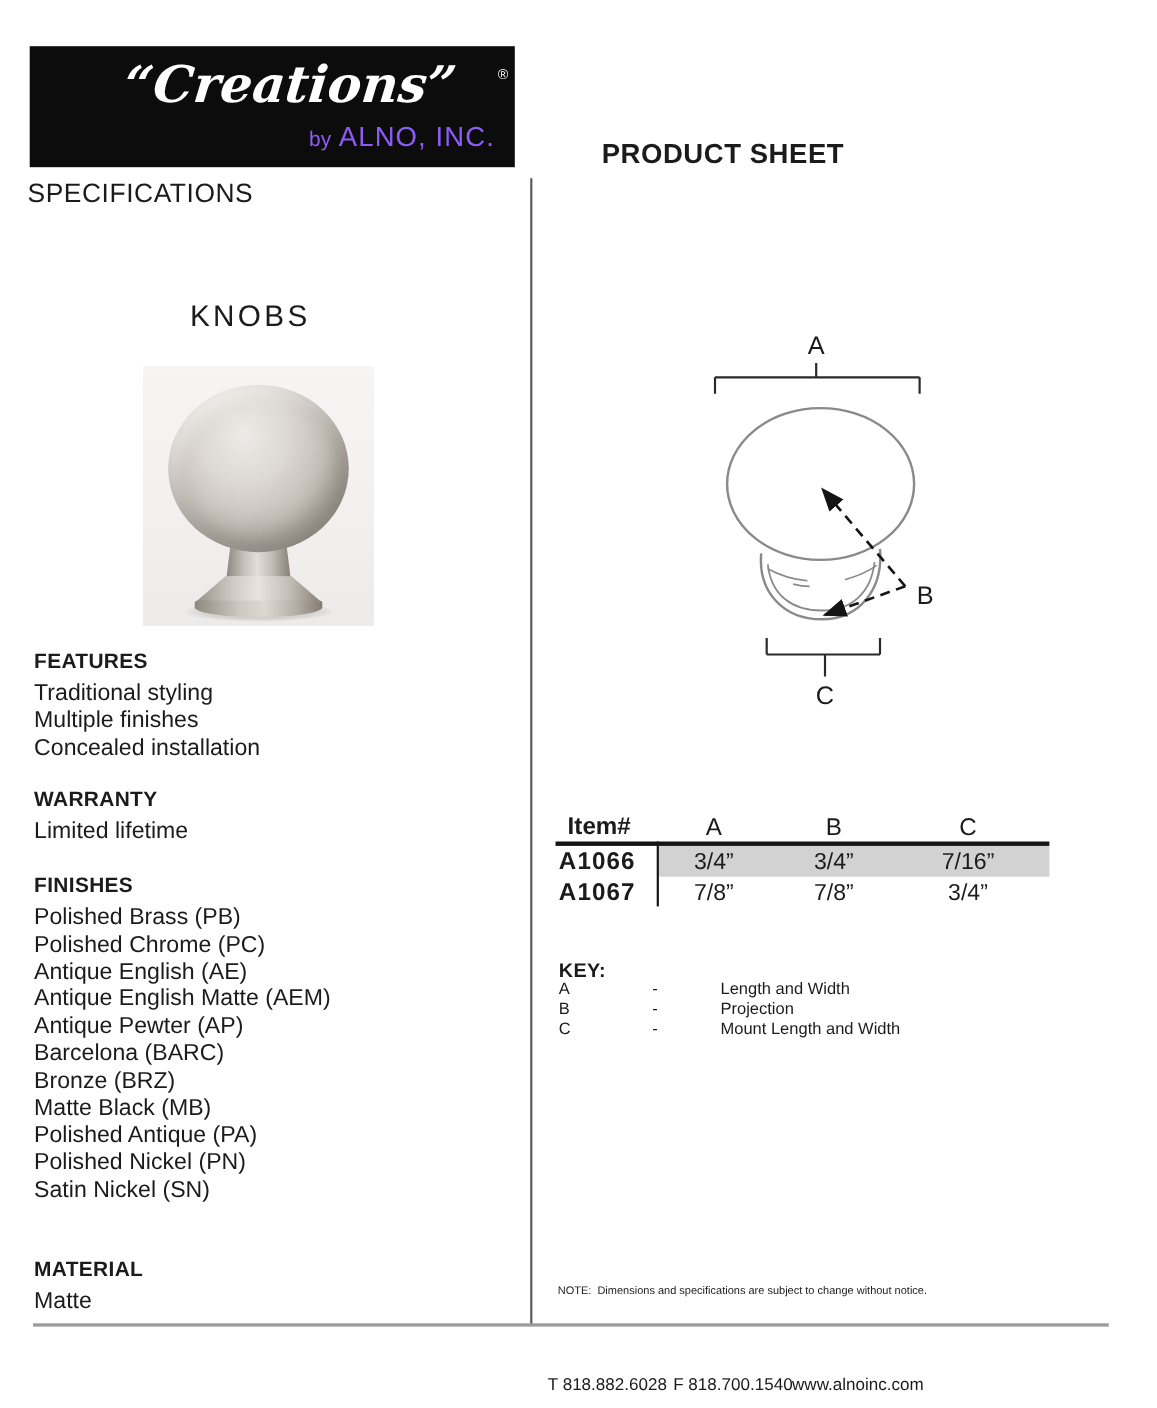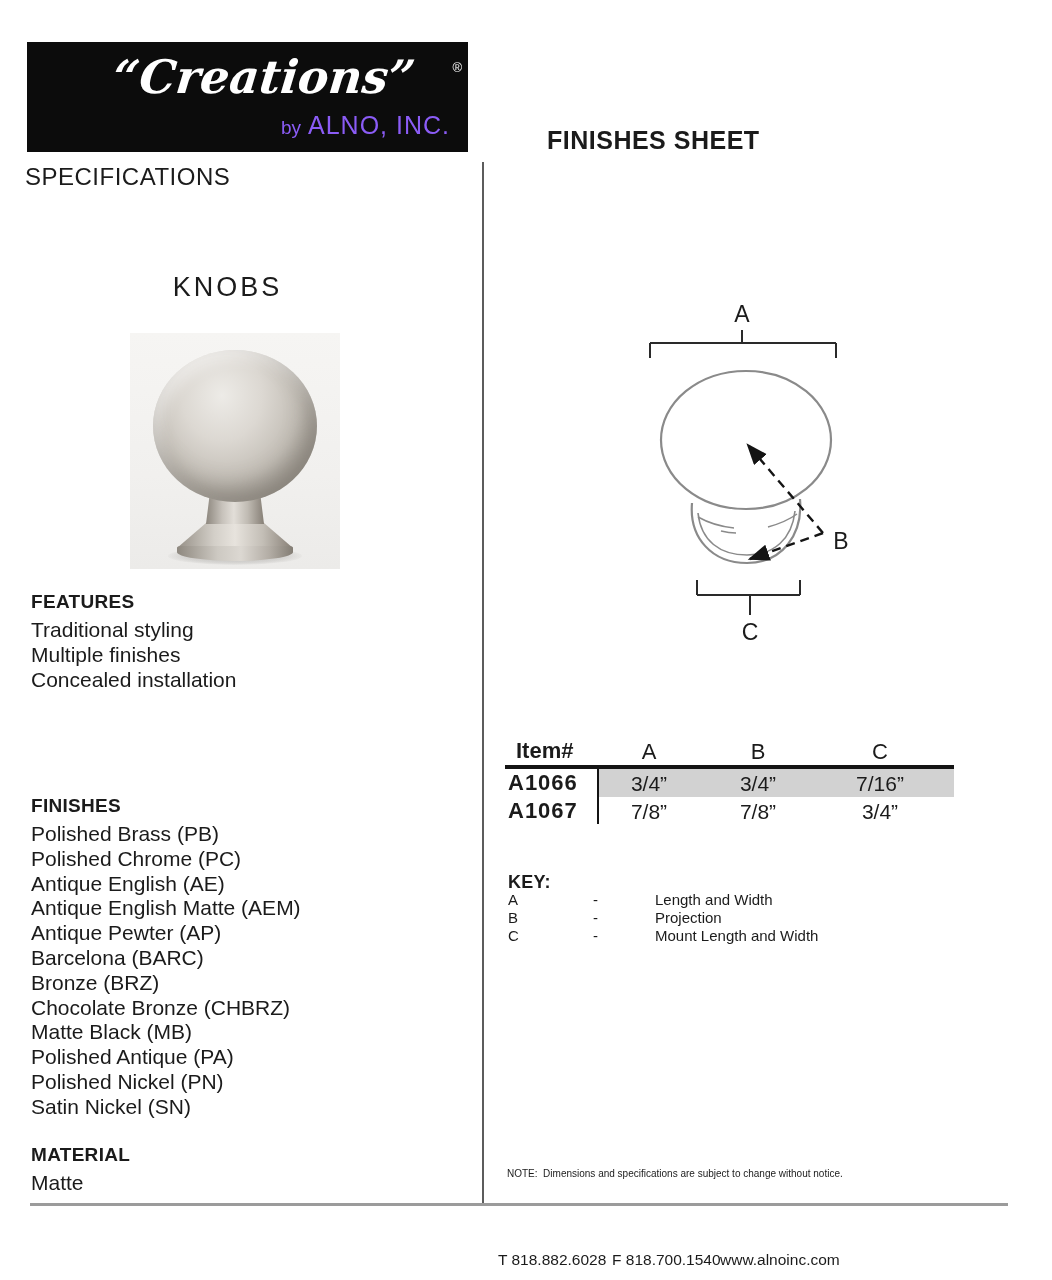--- a/index.html
+++ b/index.html
@@ -80,52 +80,55 @@
 <div class="page">
 
   <div class="logo-box">
     <div class="brand">“Creations”</div>
     <div class="reg-mark">®</div>
     <div class="byline">
       <span class="by">by</span><span class="co">ALNO, INC.</span>
     </div>
   </div>
 
-  <div class="product-sheet">FINISHES SHEET</div>
+  <div class="product-sheet">PRODUCT SHEET</div>
   <div class="specifications">SPECIFICATIONS</div>
   <div class="col-divider"></div>
 
   <div class="title-sub">KNOBS</div>
 
   <div class="photo">
     <div class="knob-shadow"></div>
     <div class="knob-foot"></div>
     <div class="knob-foot-rim"></div>
     <div class="knob-neck"></div>
     <div class="knob-cap"></div>
   </div>
 
   <div class="section sec-features">
     <div class="sec-h">FEATURES</div>
     <div class="sec-item">Traditional styling</div>
     <div class="sec-item">Multiple finishes</div>
     <div class="sec-item">Concealed installation</div>
   </div>
 
+  <div class="section sec-warranty">
+    <div class="sec-h">WARRANTY</div>
+    <div class="sec-item">Limited lifetime</div>
+  </div>
 
   <div class="section sec-finishes">
     <div class="sec-h">FINISHES</div>
     <div class="sec-item">Polished Brass (PB)</div>
     <div class="sec-item">Polished Chrome (PC)</div>
     <div class="sec-item">Antique English (AE)</div>
     <div class="sec-item">Antique English Matte (AEM)</div>
     <div class="sec-item">Antique Pewter (AP)</div>
     <div class="sec-item">Barcelona (BARC)</div>
     <div class="sec-item">Bronze (BRZ)</div>
-    <div class="sec-item">Chocolate Bronze (CHBRZ)</div>
     <div class="sec-item">Matte Black (MB)</div>
     <div class="sec-item">Polished Antique (PA)</div>
     <div class="sec-item">Polished Nickel (PN)</div>
     <div class="sec-item">Satin Nickel (SN)</div>
   </div>
 
   <div class="section sec-material">
     <div class="sec-h">MATERIAL</div>
     <div class="sec-item">Matte</div>
   </div>

